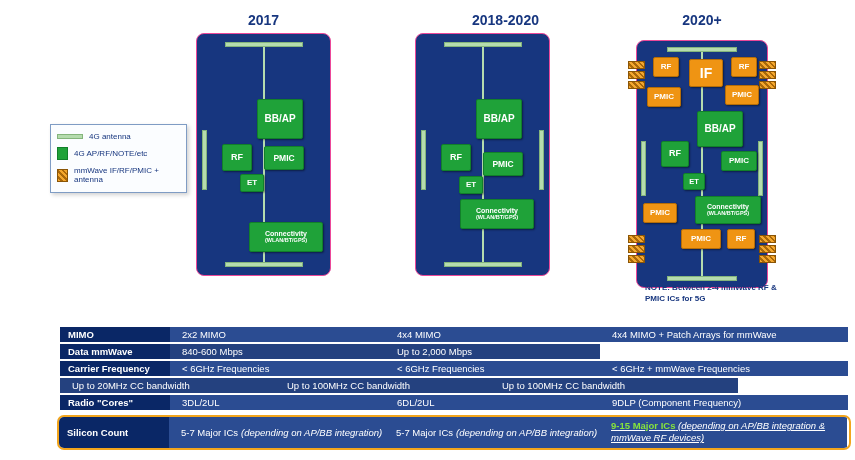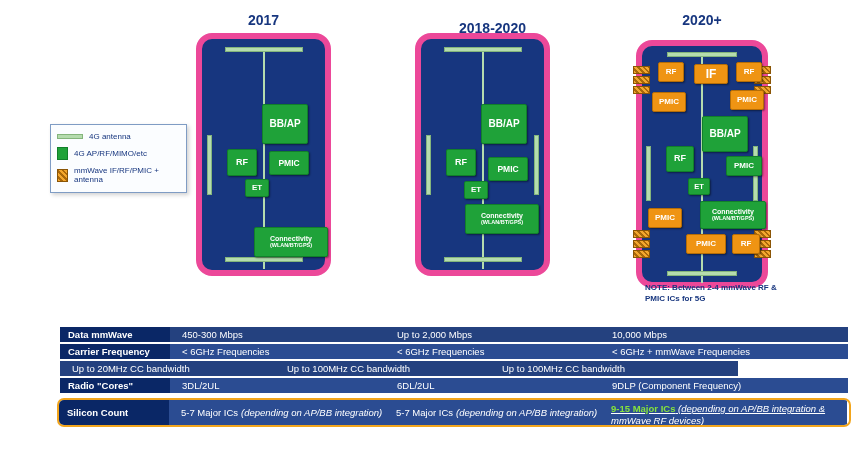--- a/index.html
+++ b/index.html
@@ -11,29 +11,29 @@
     overflow:hidden;
   }
 
   
   .col-header {
     position:absolute; top:12px;
     font-size:14px; font-weight:bold; color:#17367f;
     text-align:center;
   }
   .ch1 { left:196px; width:135px; }
-  .ch2 { left:425px; width:135px;margin-top:8px; }
+  .ch2 { left:438px; width:135px; }
   .ch3 { left:636px; width:132px; }
 
   
   .phone {
     position:absolute;
     background:#17367f;
-    border:6px solid #ec4899;
-    border-radius:16px;
+    border:1px solid #ec4899;
+    border-radius:8px;
   }
   .phone1 { left:196px; top:33px; width:135px; height:243px; }
   .phone2 { left:415px; top:33px; width:135px; height:243px; }
   .phone3 { left:636px; top:40px; width:132px; height:248px; }
 
   .ant-h {
     position:absolute; left:50%; transform:translateX(-50%);
     width:78px; height:5px;
     background:#b5dcae; border:1px solid #84b57c;
   }
@@ -102,42 +102,42 @@
   .c1,.c2 { width:215px; flex:0 0 auto; }
   .c3 { width:248px; flex:0 0 auto; }
   .trow.even .tcell { background:#2b4c92; }
   .trow.odd  .tcell { background:#24417f; }
 
   .silicon-wrap {
     margin-top:3px; margin-left:-3px; margin-right:-3px;
     border:2.5px solid #f2a51c; border-radius:7px;
     overflow:hidden; background:#fff;
   }
-  .silicon-row { display:flex; height:25px; }
+  .silicon-row { display:flex; height:31px; }
   .silicon-row .tlabel { font-size:9.5px; }
   .silicon-row .tcell { background:#2b4c92; column-gap:3px; }
   .silicon-row .detail { font-style:italic; }
   .silicon-row .c3 { display:block; padding:3px 6px 0 12px; line-height:1.3;text-decoration:underline; }
   .silicon-green { color:#86e33c; font-weight:bold; }
 </style>
 </head>
 <body>
 
 <div class="col-header ch1">2017</div>
 <div class="col-header ch2">2018-2020</div>
 <div class="col-header ch3">2020+</div>
 
 <div class="legend">
   <div class="legend-item">
     <span class="lg-antenna"></span>
     <span>4G antenna</span>
   </div>
   <div class="legend-item">
     <span class="lg-green"></span>
-    <span>4G AP/RF/MIMO/etc</span>
+    <span>4G AP/RF/NOTE/etc</span>
   </div>
   <div class="legend-item">
     <span class="lg-orange"></span>
     <span>mmWave IF/RF/PMIC + antenna</span>
   </div>
 </div>
 
 <div class="phone phone1">
   <div class="ant-h" style="top:8px;"></div>
   <div class="center-line" style="top:13px;height:217px;"></div>
@@ -191,21 +191,21 @@
     <div class="mm-bar"></div>
     <div class="mm-bar"></div>
   </div>
   <div class="mm-array mm-right" style="bottom:24px;">
     <div class="mm-bar"></div>
     <div class="mm-bar"></div>
     <div class="mm-bar"></div>
   </div>
 
   <div class="chip orange" style="left:16px;top:16px;width:26px;height:20px;font-size:8px;">RF</div>
-  <div class="chip orange" style="left:52px;top:18px;width:34px;height:20px;font-size:12px;">IF</div>
+  <div class="chip orange" style="left:52px;top:18px;width:34px;height:28px;font-size:14px;">IF</div>
   <div class="chip orange" style="left:94px;top:16px;width:26px;height:20px;font-size:8px;">RF</div>
   <div class="chip orange" style="left:10px;top:46px;width:34px;height:20px;font-size:8px;">PMIC</div>
   <div class="chip orange" style="left:88px;top:44px;width:34px;height:20px;font-size:8px;">PMIC</div>
 
   <div class="chip green" style="left:60px;top:70px;width:46px;height:36px;font-size:10px;">BB/AP</div>
   <div class="chip green" style="left:24px;top:100px;width:28px;height:26px;font-size:9px;">RF</div>
   <div class="chip green" style="left:84px;top:110px;width:36px;height:20px;font-size:8px;">PMIC</div>
   <div class="chip green" style="left:46px;top:132px;width:22px;height:17px;font-size:7.5px;">ET</div>
   <div class="chip green" style="left:58px;top:155px;width:66px;height:28px;">
     <span class="conn-title">Connectivity</span>
@@ -213,26 +213,31 @@
   </div>
   <div class="chip orange" style="left:6px;top:162px;width:34px;height:20px;font-size:8px;">PMIC</div>
   <div class="chip orange" style="left:44px;top:188px;width:40px;height:20px;font-size:8px;">PMIC</div>
   <div class="chip orange" style="left:90px;top:188px;width:28px;height:20px;font-size:8px;">RF</div>
 </div>
 
 <div class="note">NOTE: Between 2-4 mmWave RF &amp; PMIC ICs for 5G</div>
 
 <div class="spec-table">
 
+  <div class="trow even">
+    <div class="tlabel">MIMO</div>
+    <div class="tcell c1">2x2 MIMO</div>
+    <div class="tcell c2">4x4 MIMO</div>
+    <div class="tcell c3">4x4 MIMO + Patch Arrays for mmWave</div>
+  </div>
 
   <div class="trow odd">
     <div class="tlabel">Data mmWave</div>
-    <div class="tcell c1">450-300 Mbps</div>
+    <div class="tcell c1">840-600 Mbps</div>
     <div class="tcell c2">Up to 2,000 Mbps</div>
-    <div class="tcell c3">10,000 Mbps</div>
   </div>
 
   <div class="trow even">
     <div class="tlabel">Carrier Frequency</div>
     <div class="tcell c1">&lt; 6GHz Frequencies</div>
     <div class="tcell c2">&lt; 6GHz Frequencies</div>
     <div class="tcell c3">&lt; 6GHz + mmWave Frequencies</div>
   </div>
 
   <div class="trow odd">

